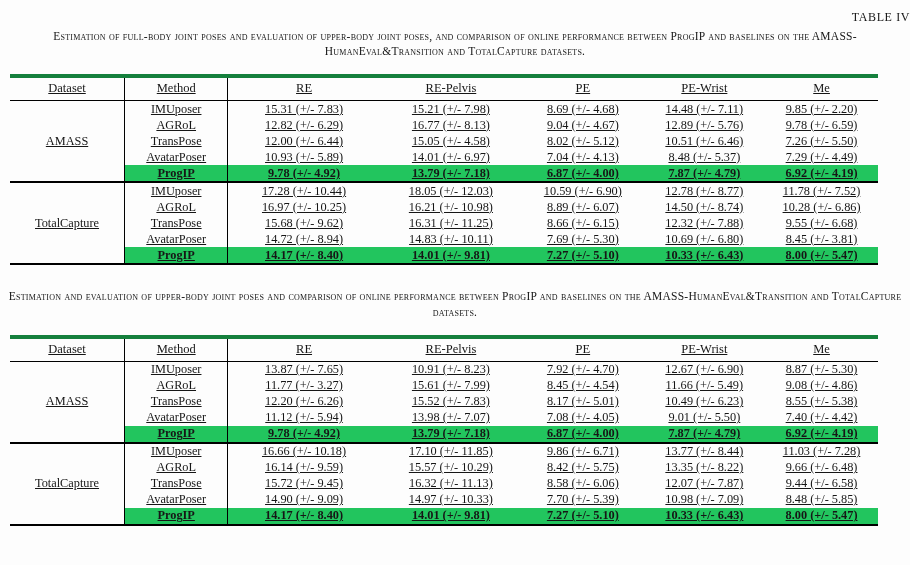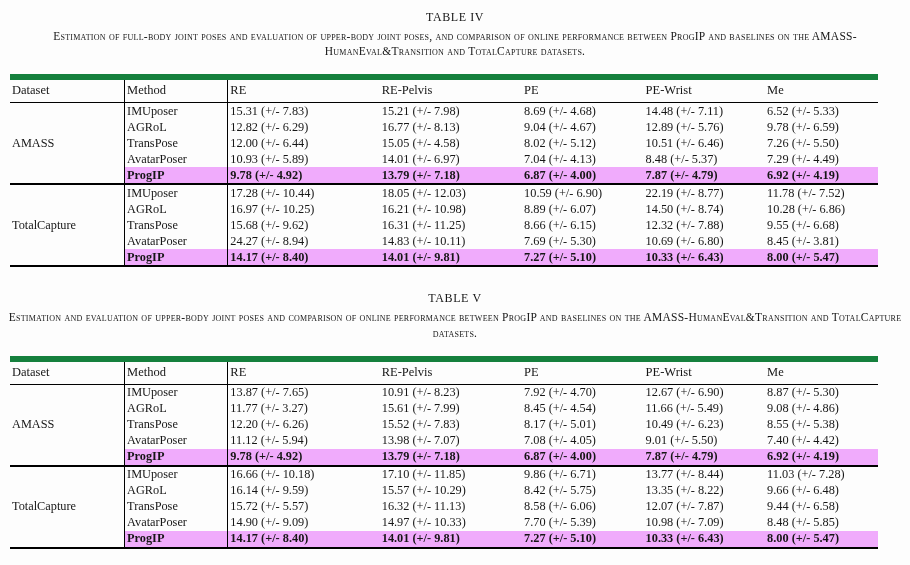--- a/index.html
+++ b/index.html
@@ -11,60 +11,61 @@
     color: #161616;
     font-family: "Liberation Serif", "DejaVu Serif", serif;
     overflow: hidden;
   }
   .page { padding-top: 10px; }
   .tbl-block { margin: 0; }
   .tbl-block + .tbl-block { margin-top: 24px; }
   .tbl-title {
     font-size: 12px;
     font-weight: normal;
-    text-align: center;
+    text-align: right;
     margin: 0 0 4px 0;
     letter-spacing: 0.6px;
   }
   .tbl-caption {
     font-size: 11.5px;
     font-variant: small-caps;
     text-align: center;
     line-height: 1.32;
     margin: 0 auto 15px auto;
     max-width: 896px;
     letter-spacing: 0.25px;
   }
   table.paper-table {
     width: 868px;
     margin-left: 10px;
     border-collapse: collapse;
     table-layout: fixed;
     font-size: 12.3px;
-    text-align: left;
-    border-top: 6px solid #15803d;
+    text-align: center;
+    border-top: 4px solid #15803d;
     border-bottom: 2.5px solid #000;
+    text-decoration: underline;
   }
   table.paper-table thead th {
     font-weight: normal;
     font-size: 12.5px;
     padding: 3px 2px 4px 2px;
     border-bottom: 1.5px solid #000;
   }
   table.paper-table tbody td {
     padding: 0.5px 2px;
     line-height: 1.22;
   }
   table.paper-table tbody + tbody { border-top: 2.5px solid #000; }
   table.paper-table th.c0,
   table.paper-table th.c1,
   table.paper-table td.dataset-cell,
   table.paper-table td.method-cell { border-right: 1.2px solid #000; }
   table.paper-table td.dataset-cell { vertical-align: middle; }
-  table.paper-table tr.highlight td { background: #f0abfc; font-weight: bold; }
+  table.paper-table tr.highlight td { background: #22c55e; font-weight: bold; }
 </style>
 </head>
 <body>
 
 <div class="page">
 
   <section class="tbl-block">
     <h2 class="tbl-title">TABLE IV</h2>
     <p class="tbl-caption">Estimation of full-body joint poses and evaluation of upper-body joint poses, and comparison of online performance between ProgIP and baselines on the AMASS-HumanEval&amp;Transition and TotalCapture datasets.</p>
     <div class="tbl-host">
@@ -90,21 +91,21 @@
             </tr>
           </thead>
           <tbody>
             <tr>
               <td class="dataset-cell" rowspan="5">AMASS</td>
               <td class="method-cell">IMUposer</td>
               <td class="value-cell">15.31 (+/- 7.83)</td>
               <td class="value-cell">15.21 (+/- 7.98)</td>
               <td class="value-cell">8.69 (+/- 4.68)</td>
               <td class="value-cell">14.48 (+/- 7.11)</td>
-              <td class="value-cell">6.52 (+/- 5.33)</td>
+              <td class="value-cell">9.85 (+/- 2.20)</td>
             </tr>
             <tr>
               <td class="method-cell">AGRoL</td>
               <td class="value-cell">12.82 (+/- 6.29)</td>
               <td class="value-cell">16.77 (+/- 8.13)</td>
               <td class="value-cell">9.04 (+/- 4.67)</td>
               <td class="value-cell">12.89 (+/- 5.76)</td>
               <td class="value-cell">9.78 (+/- 6.59)</td>
             </tr>
             <tr>
@@ -132,62 +133,61 @@
               <td class="value-cell">6.92 (+/- 4.19)</td>
             </tr>
           </tbody>
           <tbody>
             <tr>
               <td class="dataset-cell" rowspan="5">TotalCapture</td>
               <td class="method-cell">IMUposer</td>
               <td class="value-cell">17.28 (+/- 10.44)</td>
               <td class="value-cell">18.05 (+/- 12.03)</td>
               <td class="value-cell">10.59 (+/- 6.90)</td>
-              <td class="value-cell">22.19 (+/- 8.77)</td>
+              <td class="value-cell">12.78 (+/- 8.77)</td>
               <td class="value-cell">11.78 (+/- 7.52)</td>
             </tr>
             <tr>
               <td class="method-cell">AGRoL</td>
               <td class="value-cell">16.97 (+/- 10.25)</td>
               <td class="value-cell">16.21 (+/- 10.98)</td>
               <td class="value-cell">8.89 (+/- 6.07)</td>
               <td class="value-cell">14.50 (+/- 8.74)</td>
               <td class="value-cell">10.28 (+/- 6.86)</td>
             </tr>
             <tr>
               <td class="method-cell">TransPose</td>
               <td class="value-cell">15.68 (+/- 9.62)</td>
               <td class="value-cell">16.31 (+/- 11.25)</td>
               <td class="value-cell">8.66 (+/- 6.15)</td>
               <td class="value-cell">12.32 (+/- 7.88)</td>
               <td class="value-cell">9.55 (+/- 6.68)</td>
             </tr>
             <tr>
               <td class="method-cell">AvatarPoser</td>
-              <td class="value-cell">24.27 (+/- 8.94)</td>
+              <td class="value-cell">14.72 (+/- 8.94)</td>
               <td class="value-cell">14.83 (+/- 10.11)</td>
               <td class="value-cell">7.69 (+/- 5.30)</td>
               <td class="value-cell">10.69 (+/- 6.80)</td>
               <td class="value-cell">8.45 (+/- 3.81)</td>
             </tr>
             <tr class="highlight">
               <td class="method-cell">ProgIP</td>
               <td class="value-cell">14.17 (+/- 8.40)</td>
               <td class="value-cell">14.01 (+/- 9.81)</td>
               <td class="value-cell">7.27 (+/- 5.10)</td>
               <td class="value-cell">10.33 (+/- 6.43)</td>
               <td class="value-cell">8.00 (+/- 5.47)</td>
             </tr>
           </tbody>
         </table>
       </div>
   </section>
 
   <section class="tbl-block">
-    <h2 class="tbl-title">TABLE V</h2>
     <p class="tbl-caption">Estimation and evaluation of upper-body joint poses and comparison of online performance between ProgIP and baselines on the AMASS-HumanEval&amp;Transition and TotalCapture datasets.</p>
     <div class="tbl-host">
         <table class="paper-table">
           <colgroup>
             <col style="width: 13.2%;">
             <col style="width: 11.9%;">
             <col style="width: 17.5%;">
             <col style="width: 16.4%;">
             <col style="width: 14%;">
             <col style="width: 14%;">
@@ -260,21 +260,21 @@
             <tr>
               <td class="method-cell">AGRoL</td>
               <td class="value-cell">16.14 (+/- 9.59)</td>
               <td class="value-cell">15.57 (+/- 10.29)</td>
               <td class="value-cell">8.42 (+/- 5.75)</td>
               <td class="value-cell">13.35 (+/- 8.22)</td>
               <td class="value-cell">9.66 (+/- 6.48)</td>
             </tr>
             <tr>
               <td class="method-cell">TransPose</td>
-              <td class="value-cell">15.72 (+/- 5.57)</td>
+              <td class="value-cell">15.72 (+/- 9.45)</td>
               <td class="value-cell">16.32 (+/- 11.13)</td>
               <td class="value-cell">8.58 (+/- 6.06)</td>
               <td class="value-cell">12.07 (+/- 7.87)</td>
               <td class="value-cell">9.44 (+/- 6.58)</td>
             </tr>
             <tr>
               <td class="method-cell">AvatarPoser</td>
               <td class="value-cell">14.90 (+/- 9.09)</td>
               <td class="value-cell">14.97 (+/- 10.33)</td>
               <td class="value-cell">7.70 (+/- 5.39)</td>

